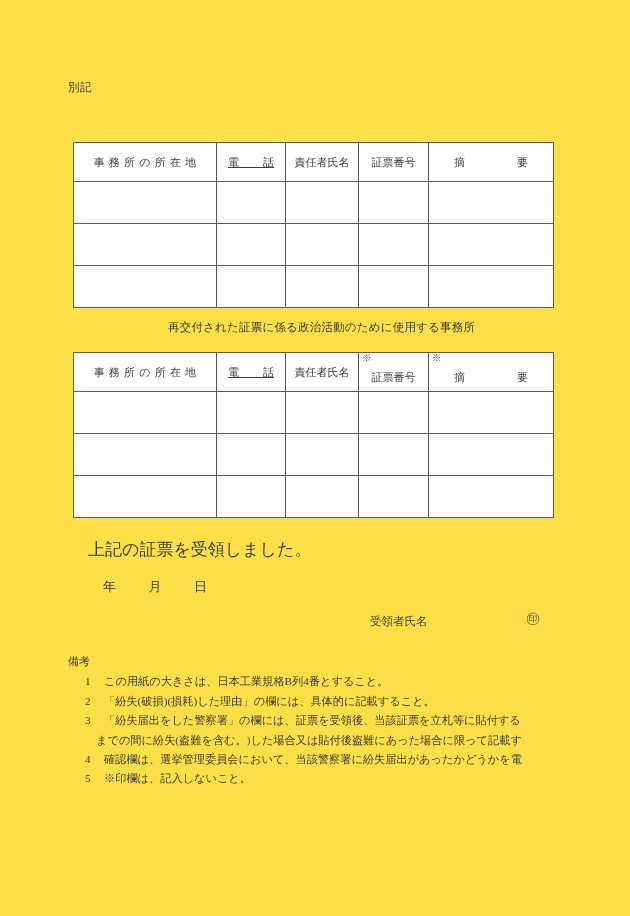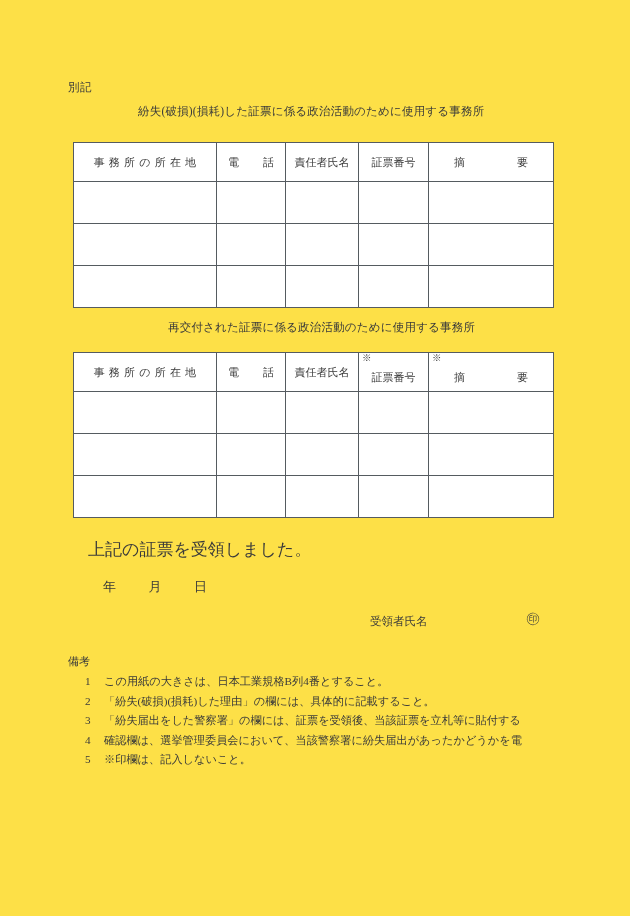--- a/index.html
+++ b/index.html
@@ -73,20 +73,21 @@
   col.c-name  { width: 73px; }
   col.c-num   { width: 70px; }
   col.c-rem   { width: 125px; }
 
   .sp-wide { letter-spacing: 4.2px; padding-left: 4px; }
   .tel-inner {
     display: inline-block;
     width: 46px;
     text-align: justify;
     text-align-last: justify;
+    text-decoration: underline;
   }
   .rem-inner {
     display: inline-block;
     width: 74px;
     text-align: justify;
     text-align-last: justify;
   }
 
   
   th.marked {
@@ -172,21 +173,20 @@
     margin-left: -8px;
   }
 </style>
 </head>
 <body>
 
 <div class="page">
 
   <div class="label-betsuki">別記</div>
 
-  <div class="form-title t1">紛失(破損)(損耗)した証票に係る政治活動のために使用する事務所</div>
 
   <table class="form-table tbl1">
     <colgroup>
       <col class="c-addr">
         <col class="c-tel">
         <col class="c-name">
         <col class="c-num">
         <col class="c-rem">
     </colgroup>
     <thead>
@@ -313,20 +313,21 @@
     </div>
 
     <div class="remark-item">
       <span class="num">2</span>
       <span class="line">「紛失(破損)(損耗)した理由」の欄には、具体的に記載すること。</span>
     </div>
 
     <div class="remark-item">
       <span class="num">3</span>
       <span class="line">「紛失届出をした警察署」の欄には、証票を受領後、当該証票を立札等に貼付する</span>
+      <span class="line cont">までの間に紛失(盗難を含む。)した場合又は貼付後盗難にあった場合に限って記載す</span>
     </div>
 
     <div class="remark-item">
       <span class="num">4</span>
       <span class="line">確認欄は、選挙管理委員会において、当該警察署に紛失届出があったかどうかを電</span>
     </div>
 
     <div class="remark-item">
       <span class="num">5</span>
       <span class="line">※印欄は、記入しないこと。</span>

